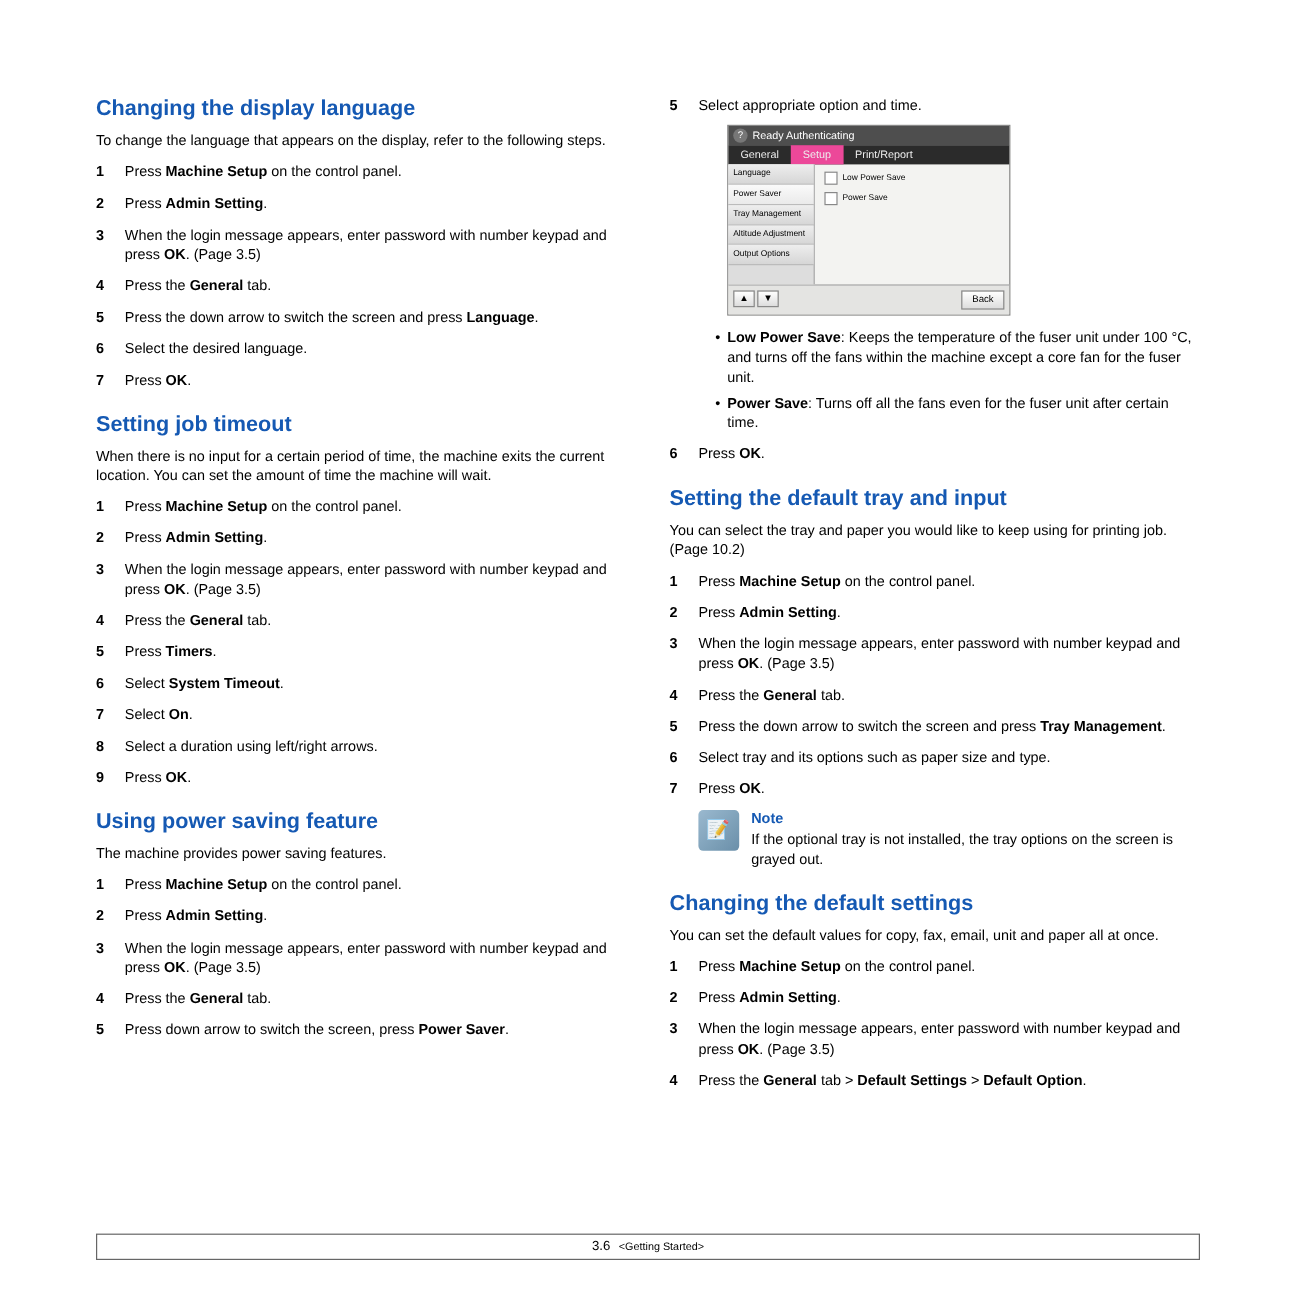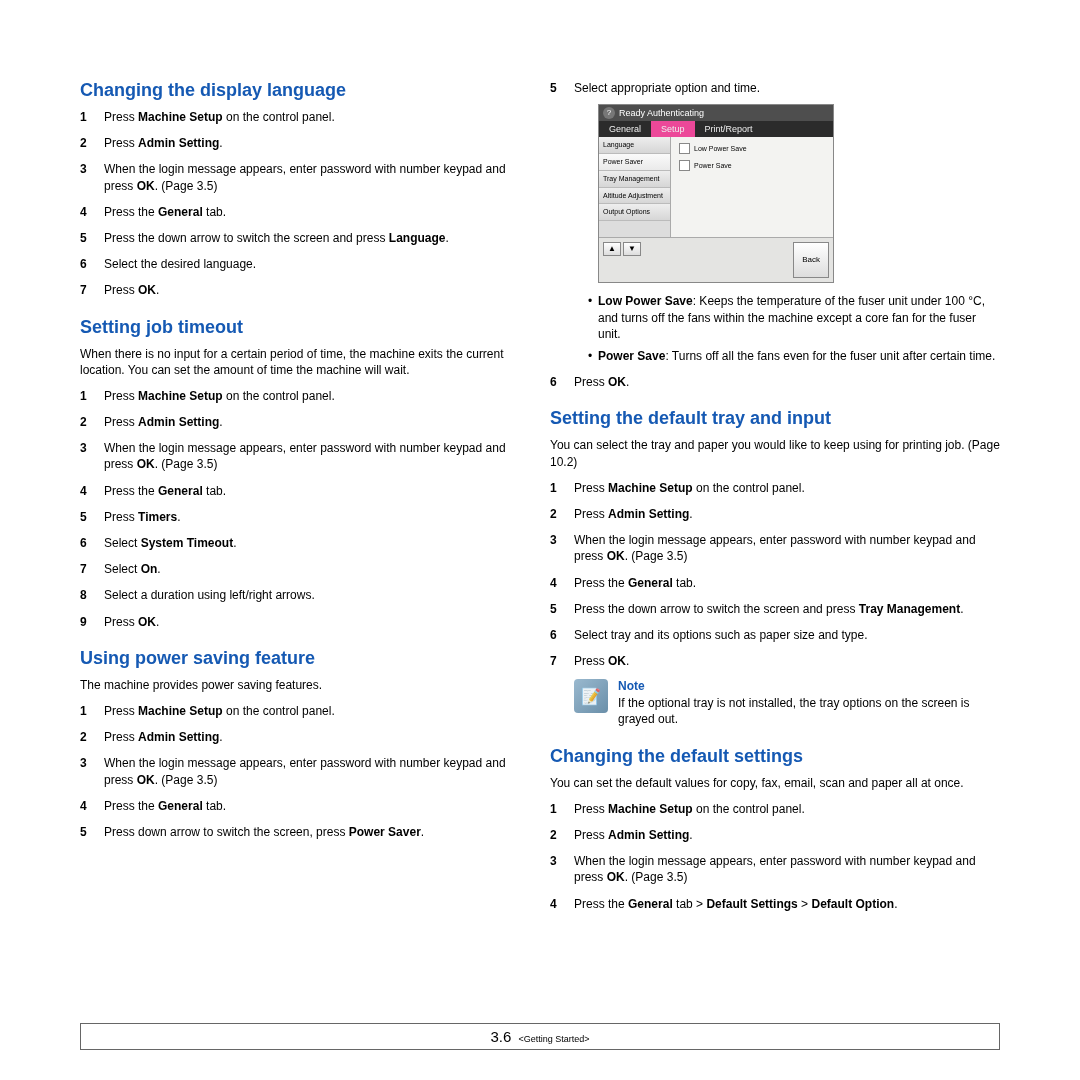--- a/index.html
+++ b/index.html
@@ -5,21 +5,21 @@
   * { box-sizing: border-box; margin: 0; padding: 0; }
   body {
     font-family: Arial, Helvetica, sans-serif;
     background: #fff;
     width: 1080px;
     height: 1080px;
     padding: 80px 80px 0 80px;
     position: relative;
     color: #000;
   }
-  .columns { display: flex; gap: 20px; }
+  .columns { display: flex; gap: 36px; }
   .col { flex: 1; min-width: 0; }
   h2 {
     color: #1559b3;
     font-size: 18px;
     font-weight: bold;
     margin-bottom: 8px;
     margin-top: 18px;
   }
   h2:first-child { margin-top: 0; }
   .intro { font-size: 12px; line-height: 1.35; margin-bottom: 10px; }
@@ -81,40 +81,41 @@
   .ss-body { display:flex; min-height:100px; }
   .ss-side { width: 72px; background:#ddd; border-right:1px solid #aaa; }
   .ss-side div { padding:4px 4px; border-bottom:1px solid #bbb; background:linear-gradient(#eee,#d6d6d6); font-size:7px; line-height:1.1;}
   .ss-side div.sel { background:linear-gradient(#fafafa,#eaeaea); }
   .ss-main { flex:1; padding:6px 8px; }
   .ss-check { display:flex; align-items:center; gap:4px; margin-bottom:6px; font-size:7px;}
   .ss-check::before { content:""; width:9px; height:9px; border:1px solid #888; background:#fff; display:inline-block;}
   .ss-foot { display:flex; justify-content:space-between; padding:4px; border-top:1px solid #aaa; background:#e4e4e2;}
   .ss-arrow { width:18px; height:14px; border:1px solid #888; background:linear-gradient(#fff,#ddd); text-align:center; font-size:8px; line-height:12px;}
   .ss-arrows { display:flex; gap:2px; }
-  .ss-back { border:1px solid #888; background:linear-gradient(#fff,#ddd); padding:10px 8px; font-size:8px; line-height:14px;}
+  .ss-back { border:1px solid #888; background:linear-gradient(#fff,#ddd); padding:0 8px; font-size:8px; line-height:14px;}
   .footer {
     position: absolute;
     left: 80px; right: 80px;
     bottom: 30px;
     border: 1px solid #666;
     padding: 4px 0;
     text-align: center;
     font-size: 11px;
   }
-  .footer .pg { font-size: 15px; margin-right: 4px; }
+  .footer .pg { font-size: 11px; margin-right: 4px; }
   .footer .chap { font-size: 9px; }
   b { font-weight: bold; }
 </style>
 </head>
 <body>
 
 <div class="columns">
   <div class="col">
     <h2>Changing the display language</h2>
+    <p class="intro">To change the language that appears on the display, refer to the following steps.</p>
     <ol class="steps">
         <li>Press <b>Machine Setup</b> on the control panel.</li>
         <li>Press <b>Admin Setting</b>.</li>
         <li>When the login message appears, enter password with number keypad and press <b>OK</b>. (Page 3.5)</li>
         <li>Press the <b>General</b> tab.</li>
         <li>Press the down arrow to switch the screen and press <b>Language</b>.</li>
         <li>Select the desired language.</li>
         <li>Press <b>OK</b>.</li>
       </ol>
 
@@ -198,21 +199,21 @@
 
     <div class="note-block">
       <div class="note-icon"></div>
       <div>
         <div class="note-title">Note</div>
         <div class="note-text">If the optional tray is not installed, the tray options on the screen is grayed out.</div>
       </div>
     </div>
 
     <h2>Changing the default settings</h2>
-    <p class="intro">You can set the default values for copy, fax, email, scan and paper all at once.</p>
+    <p class="intro">You can set the default values for copy, fax, email, unit and paper all at once.</p>
     <ol class="steps">
         <li>Press <b>Machine Setup</b> on the control panel.</li>
         <li>Press <b>Admin Setting</b>.</li>
         <li>When the login message appears, enter password with number keypad and press <b>OK</b>. (Page 3.5)</li>
         <li>Press the <b>General</b> tab &gt; <b>Default Settings</b> &gt; <b>Default Option</b>.</li>
       </ol>
   </div>
 </div>
 
 <div class="footer">

